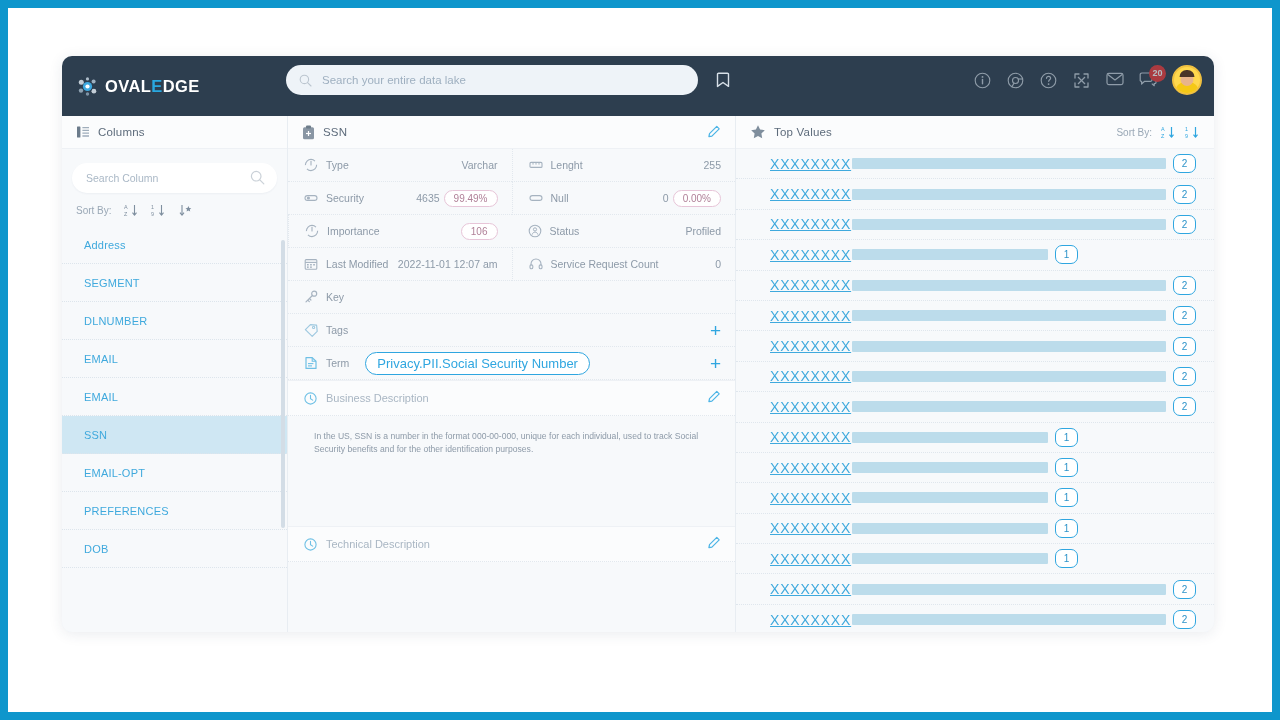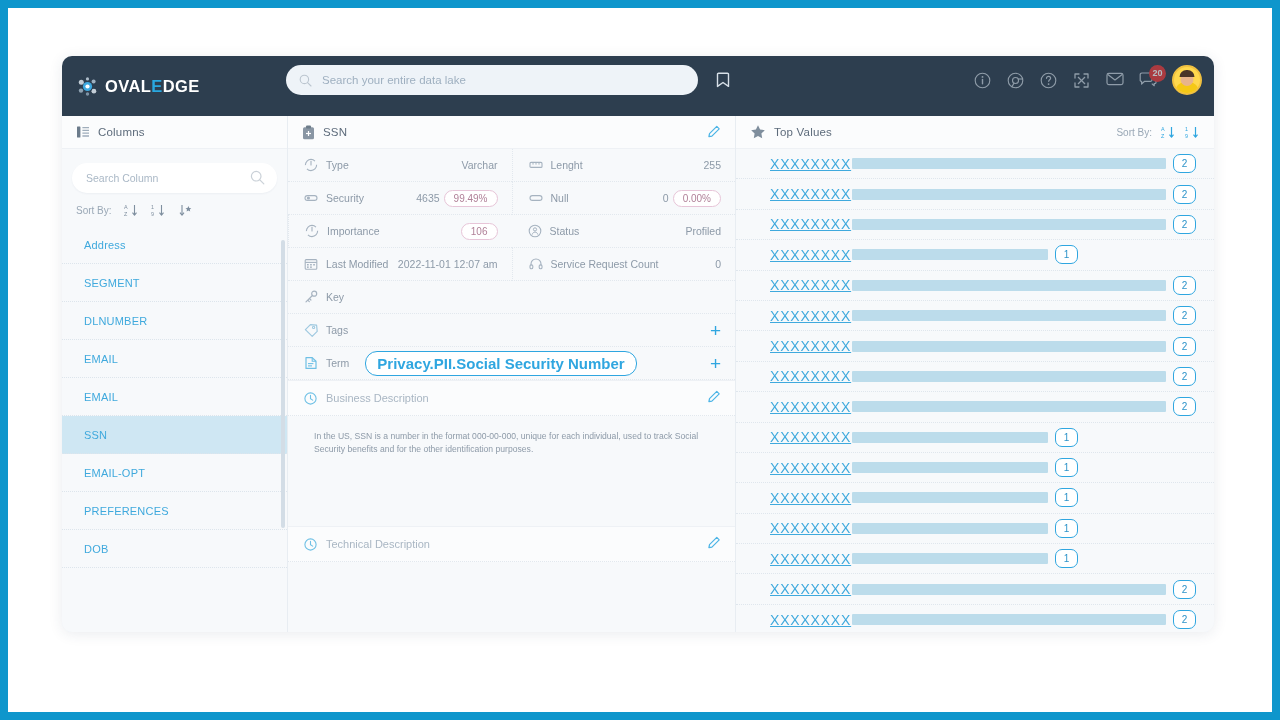--- a/index.html
+++ b/index.html
@@ -187,22 +187,22 @@
     height:33px; display:flex; align-items:center;
     padding:0 14px 0 16px;
     border-bottom:1px dotted #e2e8ee;
     font-size:10.5px; color:#8d9aa8; position:relative;
   }
   .row-full .mlabel { margin-left:8px; }
   .plus { margin-left:auto; color:#2fa6e0; font-size:19px; line-height:1; cursor:pointer; font-weight:400; }
   .term-chip {
     margin-left:16px;
     border:1px solid #2fa6e0; color:#2fa6e0;
-    border-radius:12px; padding:3px 11px; font-size:15px;
-    background:#fff; white-space:nowrap;font-weight:bold;
+    border-radius:12px; padding:3px 11px; font-size:13px;
+    background:#fff; white-space:nowrap;
   }
 
   .desc-head {
     height:36px; display:flex; align-items:center;
     padding:0 14px 0 16px; background:#fbfcfd;
     border-top:1px solid #eef1f5; border-bottom:1px dotted #e2e8ee;
     font-size:11px; color:#a9b6c3; position:relative;
   }
   .desc-head .mlabel { margin-left:9px; }
   .desc-body {

